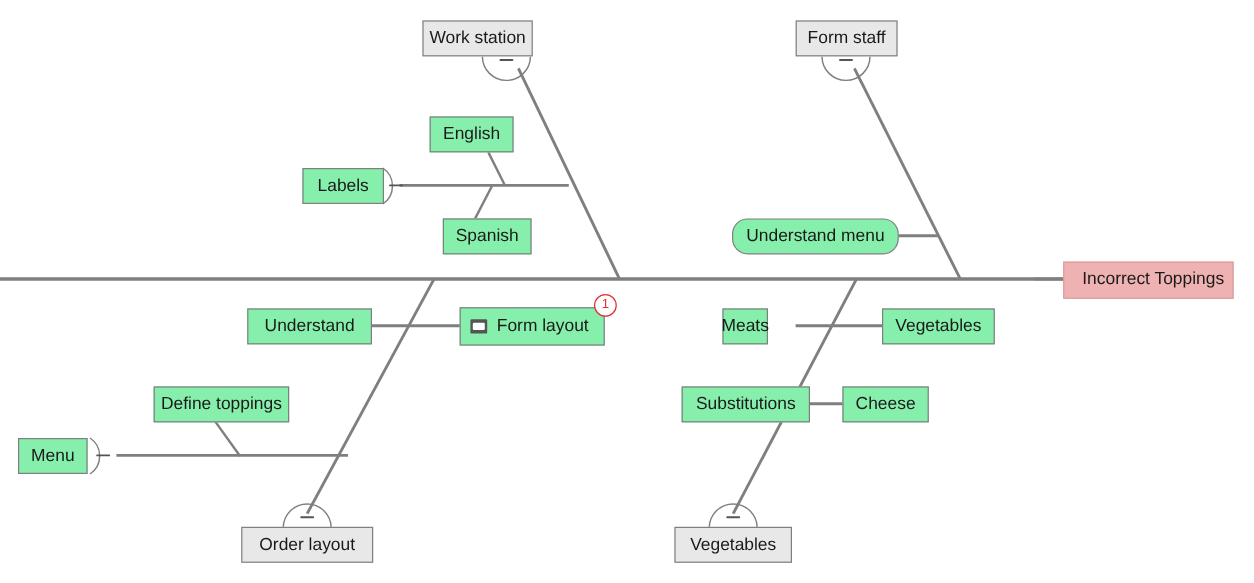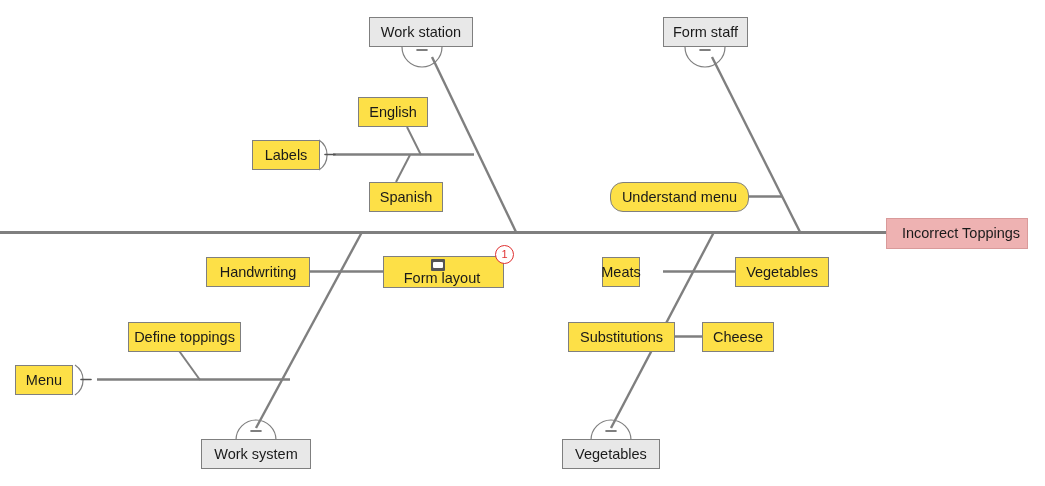--- a/index.html
+++ b/index.html
@@ -17,21 +17,21 @@
   #canvas {
     position: absolute;
     left: 0; top: 0;
     width: 1045px;
     height: 486px;
   }
   .node-box {
     position: absolute;
     box-sizing: border-box;
     border: 1px solid #7f7f7f;
-    background: #fde047;
+    background: #86efac;
     color: #1a1a1a;
     font-size: 14.5px;
     line-height: 1;
     display: flex;
     align-items: center;
     justify-content: center;
     white-space: nowrap;
     padding: 0 11px;
     height: 30px;
   }
@@ -39,22 +39,21 @@
     background: #e8e8e8;
     border-color: #7f7f7f;
   }
   .node-box.problem {
     background: #eeb2b2;
     border: 1px solid #d99a9a;
     padding-left: 19px;
   }
   .node-box.with-icon {
     padding-left: 8px;
-    justify-content: center;
-    flex-direction: column;
+    justify-content: flex-start;
   }
   .node-label { pointer-events: none; }
   .note-icon {
     display: inline-block;
     width: 14px;
     height: 12px;
     background: #555555;
     border-radius: 1px;
     margin-right: 8px;
     position: relative;
@@ -131,30 +130,30 @@
   <g stroke="#555555" stroke-width="1.6" stroke-linecap="round">
     <line x1="417" y1="50" x2="427" y2="50"></line>
     <line x1="700" y1="50" x2="710" y2="50"></line>
     <line x1="251" y1="431" x2="261" y2="431"></line>
     <line x1="606" y1="431" x2="616" y2="431"></line>
     <line x1="325" y1="154.5" x2="335" y2="154.5"></line>
     <line x1="81" y1="379.5" x2="91" y2="379.5"></line>
   </g>
 </svg>
 
-<div class="node-box category" style="left:369px; top:17px; width:104px;">
+<div class="node-box category" style="left:352px; top:17px; width:92px;">
   <span class="node-label">Work station</span>
 </div>
 
 <div class="node-box category" style="left:663px; top:17px; width:85px;">
   <span class="node-label">Form staff</span>
 </div>
 
 <div class="node-box category" style="left:201px; top:439px; width:110px;">
-  <span class="node-label">Work system</span>
+  <span class="node-label">Order layout</span>
 </div>
 
 <div class="node-box category" style="left:562px; top:439px; width:98px;">
   <span class="node-label">Vegetables</span>
 </div>
 
 <div class="node-box problem" style="left:886px; top:218px; width:142px; height:31px;">
   <span class="node-label">Incorrect Toppings</span>
 </div>
 
@@ -168,21 +167,21 @@
 
 <div class="node-box" style="left:369px; top:182px; width:74px;">
   <span class="node-label">Spanish</span>
 </div>
 
 <div class="node-box" style="left:610px; top:182px; width:139px;border-radius:13px;">
   <span class="node-label">Understand menu</span>
 </div>
 
 <div class="node-box" style="left:206px; top:257px; width:104px;">
-  <span class="node-label">Handwriting</span>
+  <span class="node-label">Understand</span>
 </div>
 
 <div class="node-box with-icon" style="left:383px; top:256px; width:121px; height:32px;">
   <span class="note-icon"></span>
   <span class="node-label">Form layout</span>
 </div>
 <div class="badge" style="left:495px; top:245px;">
   <span>1</span>
 </div>
 

